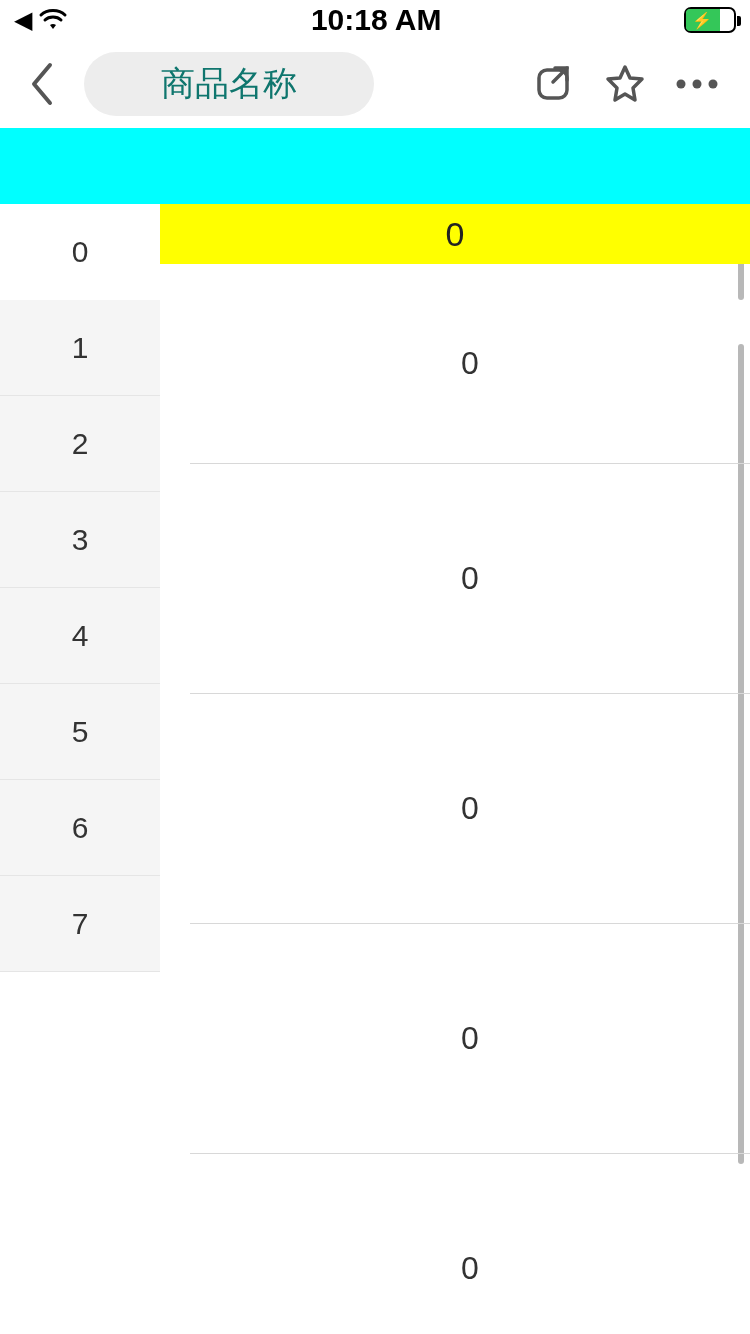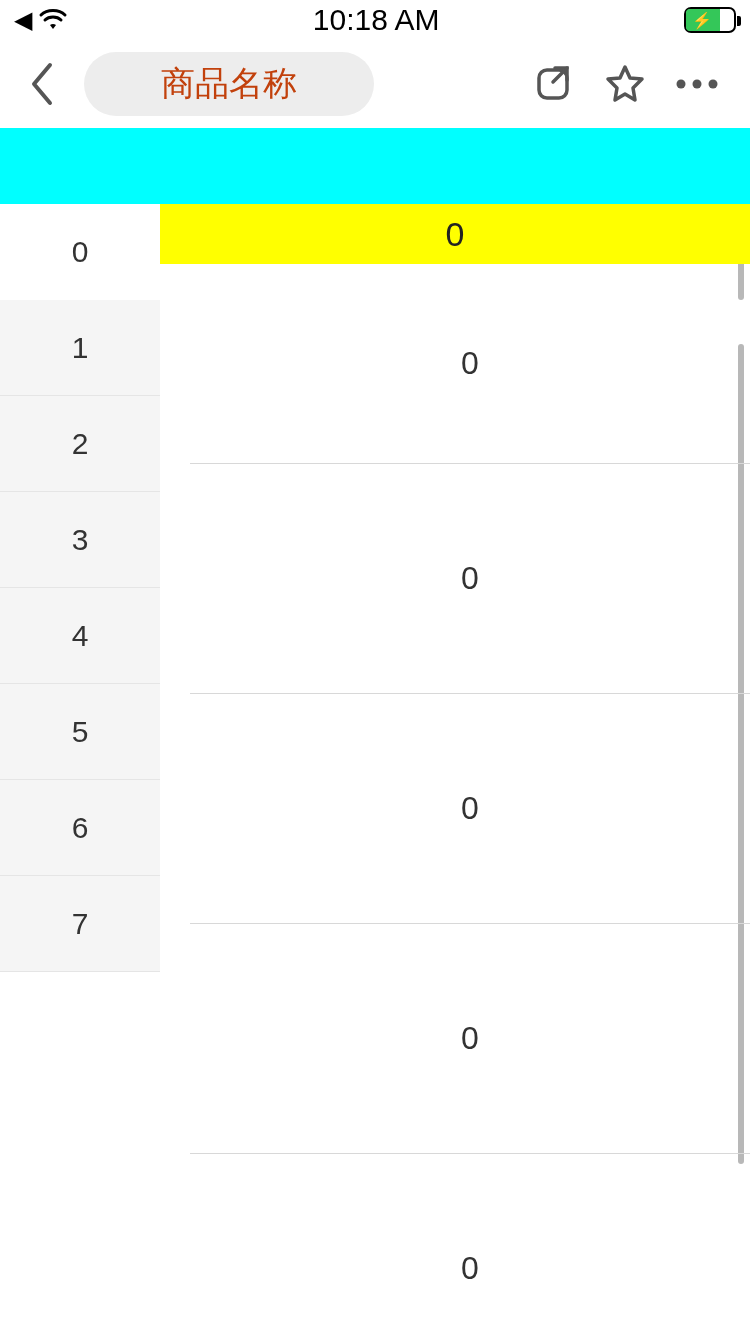--- a/index.html
+++ b/index.html
@@ -2,31 +2,31 @@
 <html><head>
 <meta charset="utf-8">
 <style>
   * { box-sizing: border-box; margin: 0; padding: 0; }
   html, body { width: 750px; height: 1334px; font-family: -apple-system, "Helvetica Neue", Arial, sans-serif; background: #fff; overflow: hidden; }
 
   
   .status-bar { height: 40px; display: flex; align-items: center; justify-content: space-between; padding: 0 14px; font-size: 28px; color: #000; }
   .status-left { display: flex; align-items: center; gap: 6px; font-weight: 500; }
   .status-left .tri { font-size: 24px; }
-  .status-center { font-weight: 400; font-size: 30px; }
+  .status-center { font-weight: 700; font-size: 30px; }
   .status-right { display: flex; align-items: center; }
   .battery { width: 52px; height: 26px; border: 2.5px solid #000; border-radius: 7px; position: relative; display: flex; align-items: center; }
   .battery::after { content: ""; position: absolute; right: -7px; top: 7px; width: 4px; height: 10px; background: #000; border-radius: 0 2px 2px 0; }
   .battery-fill { width: 70%; height: 100%; background: #34c759; border-radius: 4px 0 0 4px; display: flex; align-items: center; justify-content: center; }
   .battery-bolt { font-size: 16px; color: #000; }
 
   
   .nav { height: 88px; display: flex; align-items: center; padding: 0 24px 0 14px; gap: 14px; }
   .nav-back { width: 56px; height: 56px; display: flex; align-items: center; justify-content: center; }
-  .search-pill { flex: 0 0 290px; height: 64px; background: #ededed; border-radius: 32px; display: flex; align-items: center; justify-content: center; color: #c2410c; font-size: 34px; }
+  .search-pill { flex: 0 0 290px; height: 64px; background: #ededed; border-radius: 32px; display: flex; align-items: center; justify-content: center; color: #0f766e; font-size: 34px; }
   .nav-spacer { flex: 1; }
   .nav-icon { width: 58px; height: 58px; display: flex; align-items: center; justify-content: center; color: #555; }
 
   
   .banner { height: 76px; background: #00ffff; }
 
   
   .cols { display: flex; height: calc(1334px - 40px - 88px - 76px); position: relative; }
 
   .sidebar { width: 160px; display: flex; flex-direction: column; }

